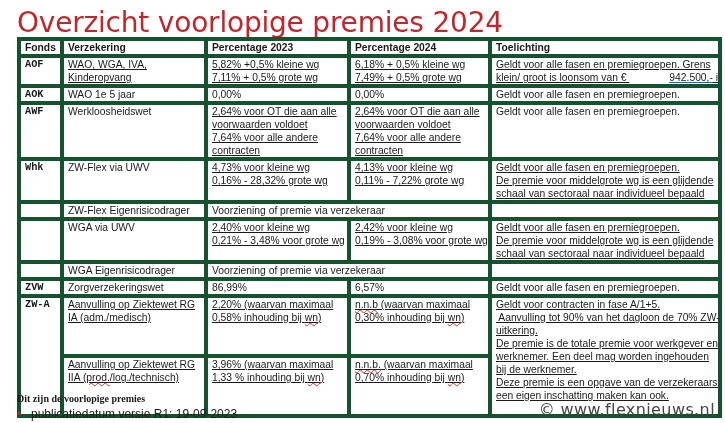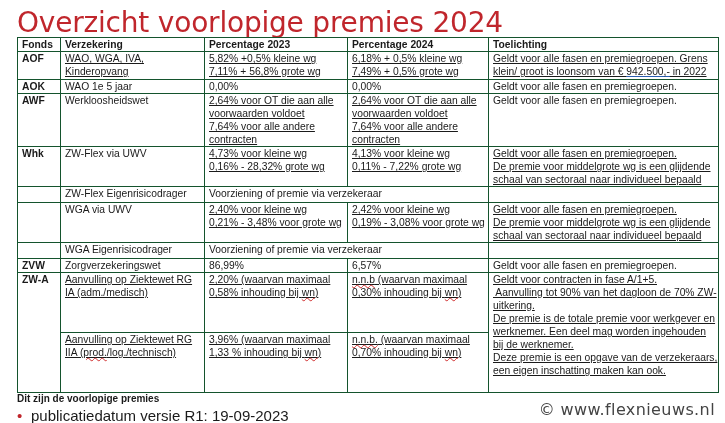--- a/index.html
+++ b/index.html
@@ -2,30 +2,30 @@
 <html><head>
 <meta charset="utf-8">
 <style>
   html, body { margin: 0; padding: 0; background: #ffffff; }
   body { width: 725px; height: 423px; position: relative; overflow: hidden;
          font-family: "Liberation Sans", sans-serif; color: #1a1a1a; }
   .title { position: absolute; left: 17px; top: 6px; font-size: 28px; color: #c0262c;
            font-family: "DejaVu Sans", sans-serif; font-weight: normal; letter-spacing: -0.2px; }
   table.premies { position: absolute; left: 17px; top: 37px; width: 701px; border-collapse: collapse;
                   table-layout: fixed; font-size: 10.3px; line-height: 13px; }
-  table.premies td, table.premies th { border: 1px solid #14532d; padding: 0 4px; vertical-align: top;
+  table.premies td, table.premies th { border: 4px solid #14532d; padding: 0 4px; vertical-align: top;
                   text-align: left; overflow: hidden; white-space: nowrap; }
   table.premies th { font-weight: bold; height: 13px; }
-  td.fonds { font-weight: bold; }
+  td.fonds { font-weight: bold; font-family: Liberation Mono, monospace; }
   td.center { text-align: right; }
   .line { display: block; text-decoration: underline; }
-  .ul-blue { text-decoration: underline; text-decoration-color: #2a5db0; }
+  .ul-blue { text-decoration: underline; text-decoration-color: #2a5db0; margin-left: 40px; }
   .squig { text-decoration: underline wavy #d03030; text-decoration-thickness: 1px; }
-  .note-bold { position: absolute; left: 17px; top: 393px; font-size: 10px; font-weight: bold; }
-  .note-bullet { position: absolute; left: 17px; top: 407px; font-size: 15px; }
+  .note-bold { position: absolute; left: 17px; top: 393px; font-size: 10px; font-weight: bold; font-family: Liberation Serif, serif; }
+  .note-bullet { position: absolute; left: 17px; top: 407px; font-size: 12px; }
   .bullet-dot { color: #c0262c; display: inline-block; width: 14px; }
   .copyright { position: absolute; right: 10px; top: 400px; font-size: 16px; color: #444;
                font-family: "DejaVu Sans", sans-serif; letter-spacing: 0.4px; }
 </style>
 </head>
 <body>
 
 <div class="title">Overzicht voorlopige premies 2024</div>
 
 <table class="premies">
@@ -46,21 +46,21 @@
   </tr>
 
   <tr style="height:28px">
     <td class="fonds">AOF</td>
     <td>
       <span class="line">WAO, WGA, IVA,</span>
       <span class="line">Kinderopvang</span>
     </td>
     <td>
       <span class="line">5,82% +0,5% kleine wg</span>
-      <span class="line">7,11% + 56,8% grote wg</span>
+      <span class="line">7,11% + 0,5% grote wg</span>
     </td>
     <td>
       <span class="line">6,18% + 0,5% kleine wg</span>
       <span class="line">7,49% + 0,5% grote wg</span>
     </td>
     <td>
       <span class="line">Geldt voor alle fasen en premiegroepen. Grens</span>
       <span class="line"><span>klein/ groot is loonsom van € </span><span class="ul-blue">942.500,-</span><span> in 2022</span></span>
     </td>
   </tr>

